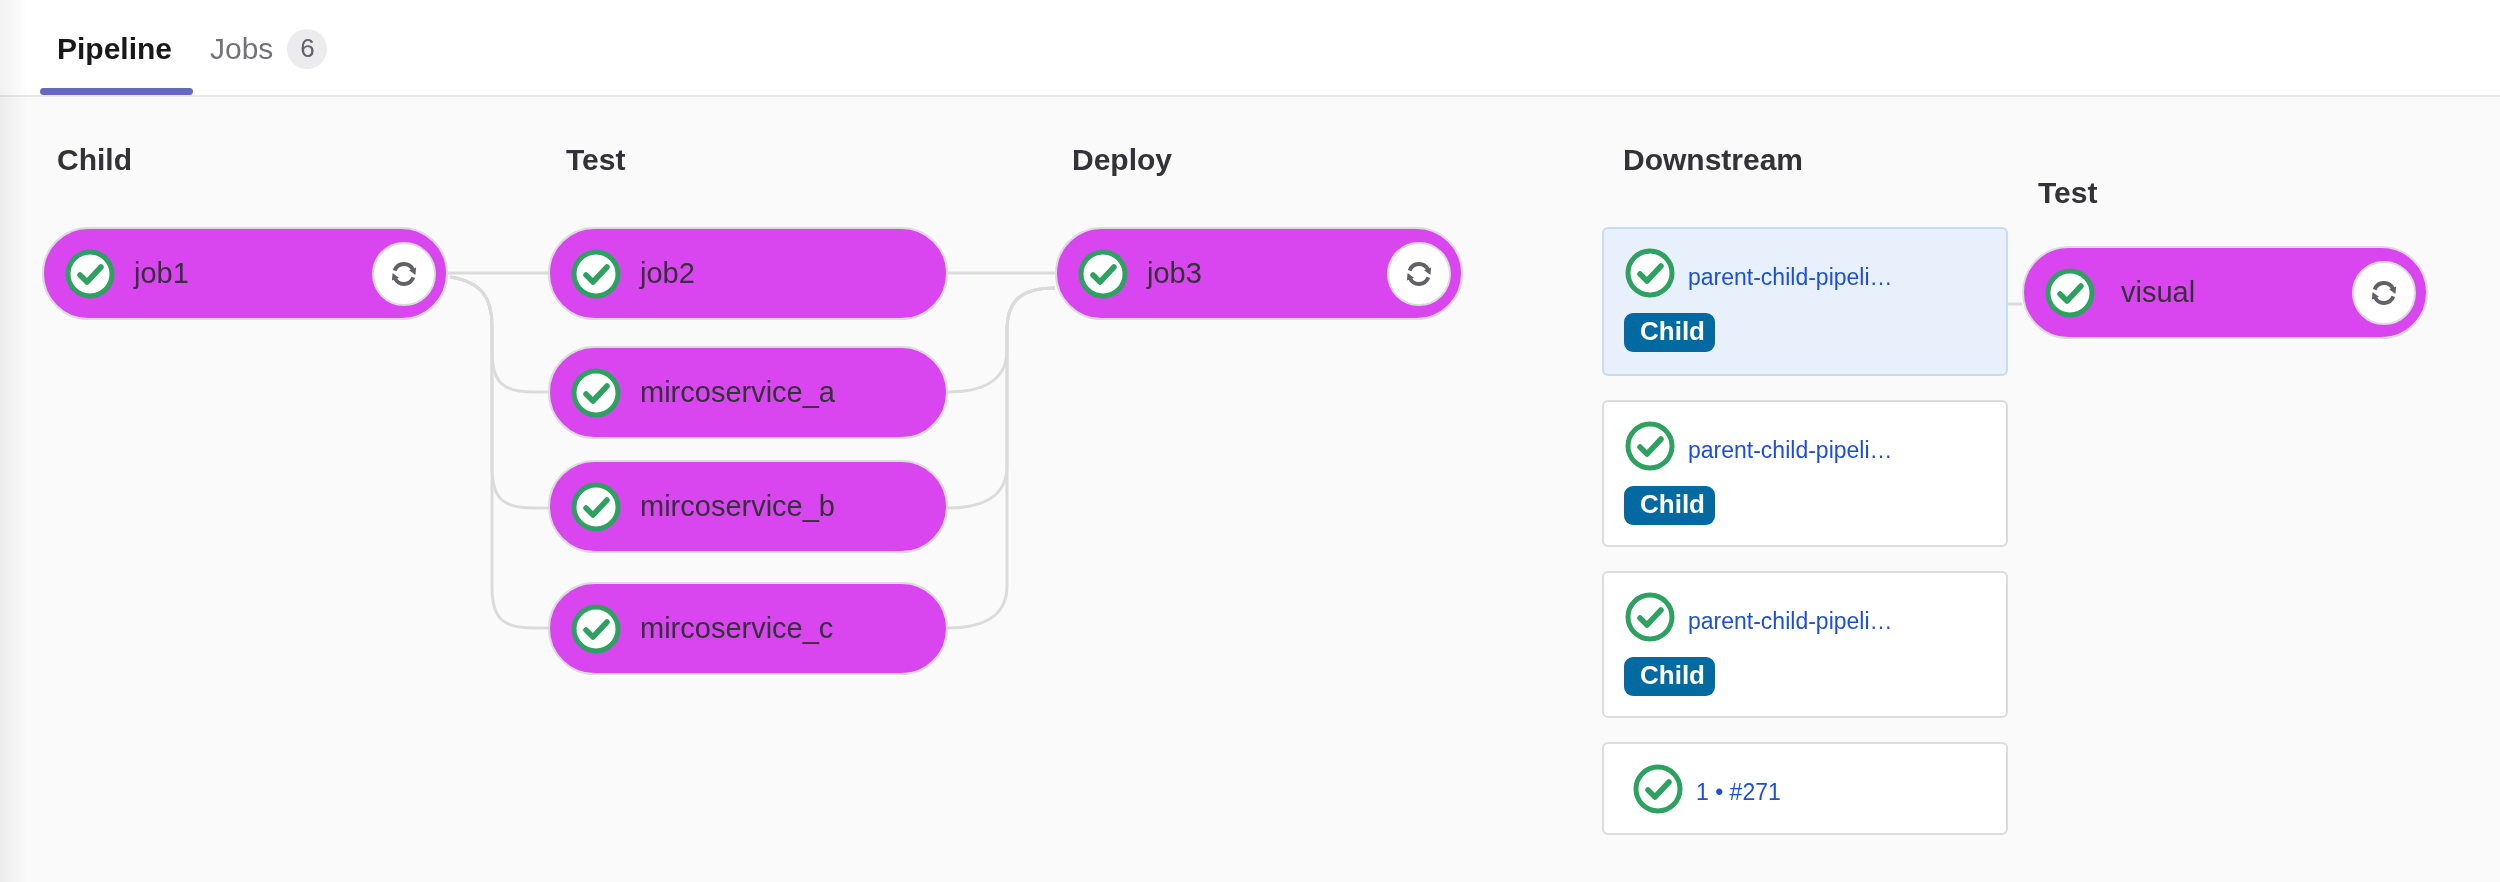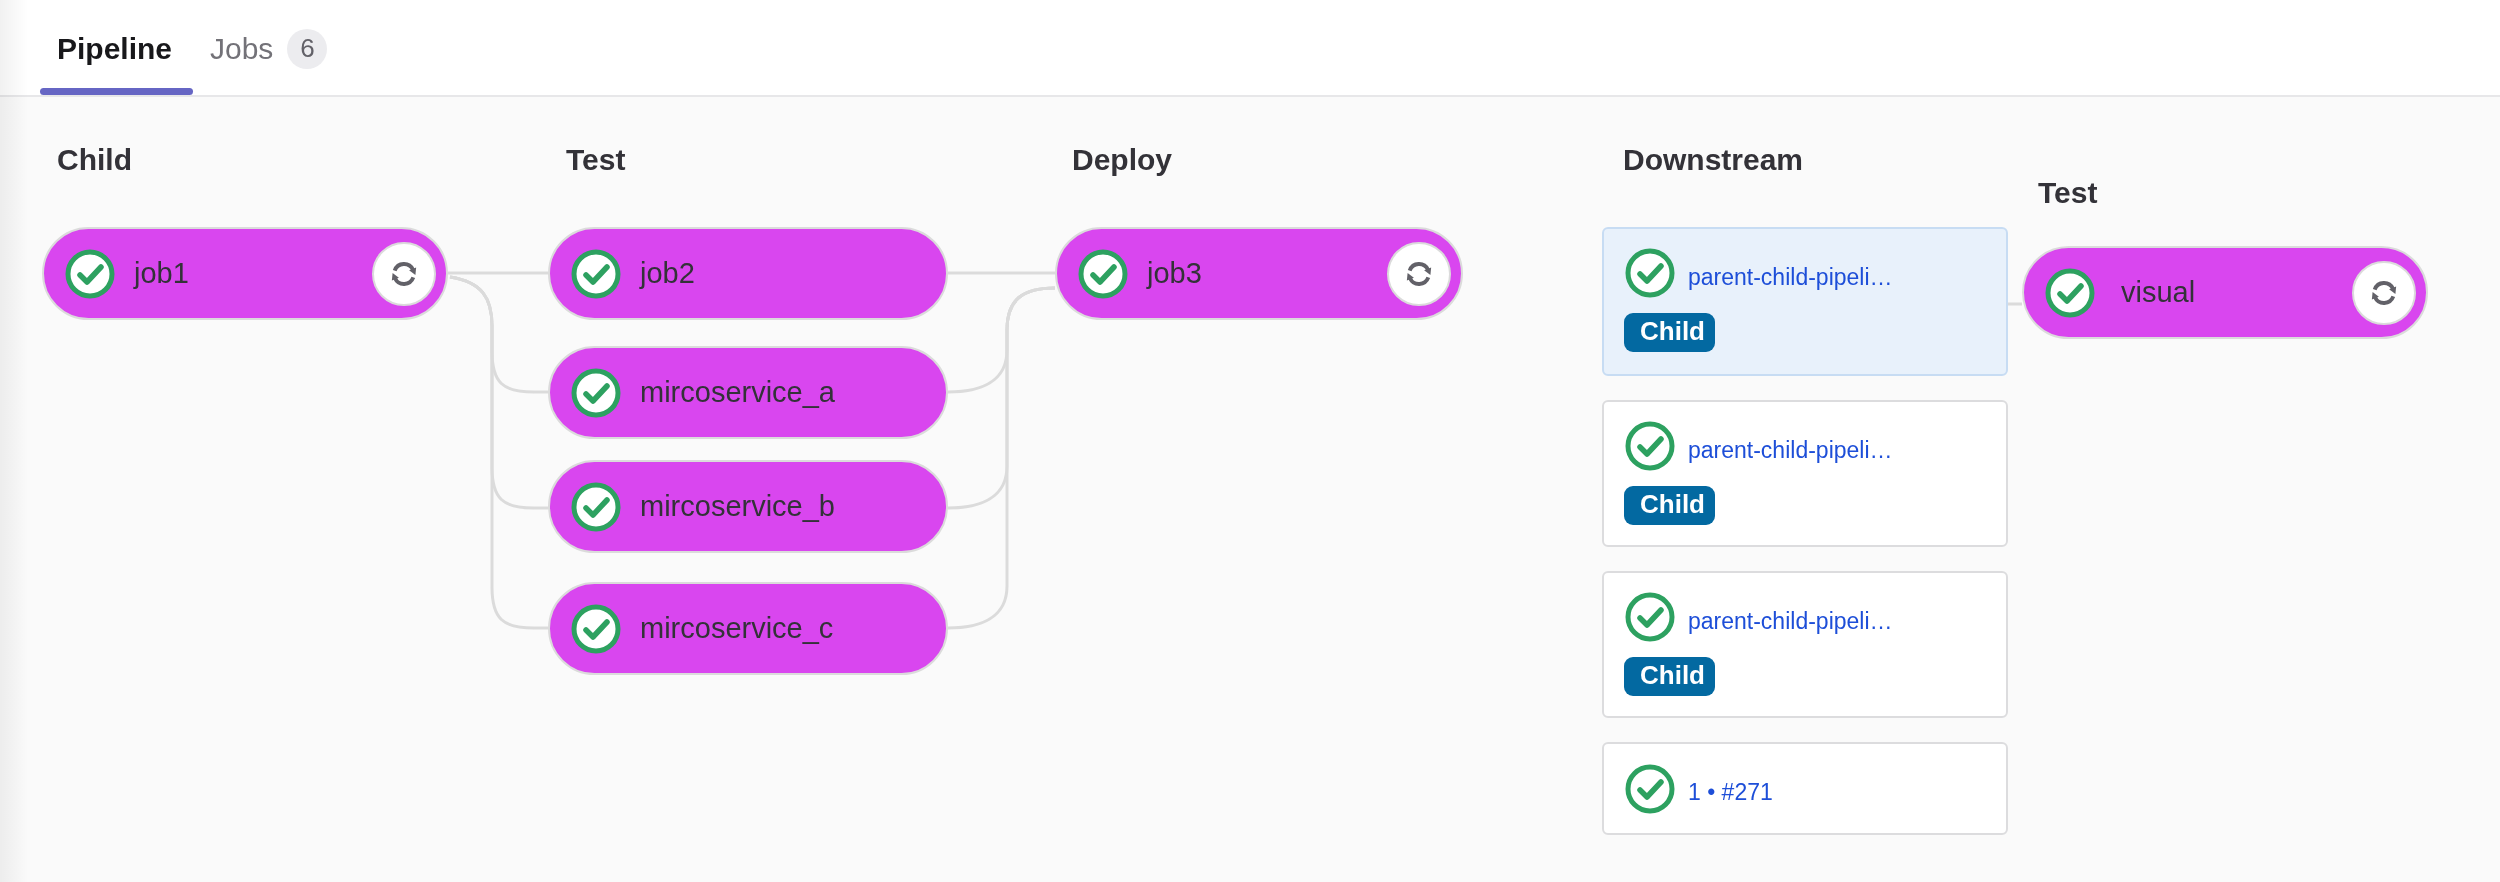--- a/index.html
+++ b/index.html
@@ -94,21 +94,21 @@
   
   .ds-card {
     position: absolute; left: 1602px; width: 406px;
     background: #ffffff; border: 2px solid #dcdcde; border-radius: 6px;
     padding: 18px 20px; z-index: 2; cursor: pointer;
   }
   .ds-card.selected { background: #e8f1fb; border-color: #c7dcf3; }
   .c-1 { top: 227px; height: 149px; }
   .c-2 { top: 400px; height: 147px; }
   .c-3 { top: 571px; height: 147px; }
-  .c-4 { top: 742px; height: 93px; display: flex; align-items: center; padding: 0 20px; }
+  .c-4 { top: 742px; height: 93px; display: flex; align-items: center; padding: 0 28px; }
   .ds-row { display: flex; align-items: center; gap: 12px; }
   .ds-name { font-size: 23px; color: #1d4ed8; white-space: nowrap; overflow: hidden; margin-top: 8px; }
   .child-badge {
     display: inline-block; margin-top: 14px;
     background: #0369a1; color: #ffffff;
     font-size: 26px; font-weight: 700;
     padding: 4px 10px 6px 16px; border-radius: 9px;
     line-height: 1.1;
   }
 </style>

